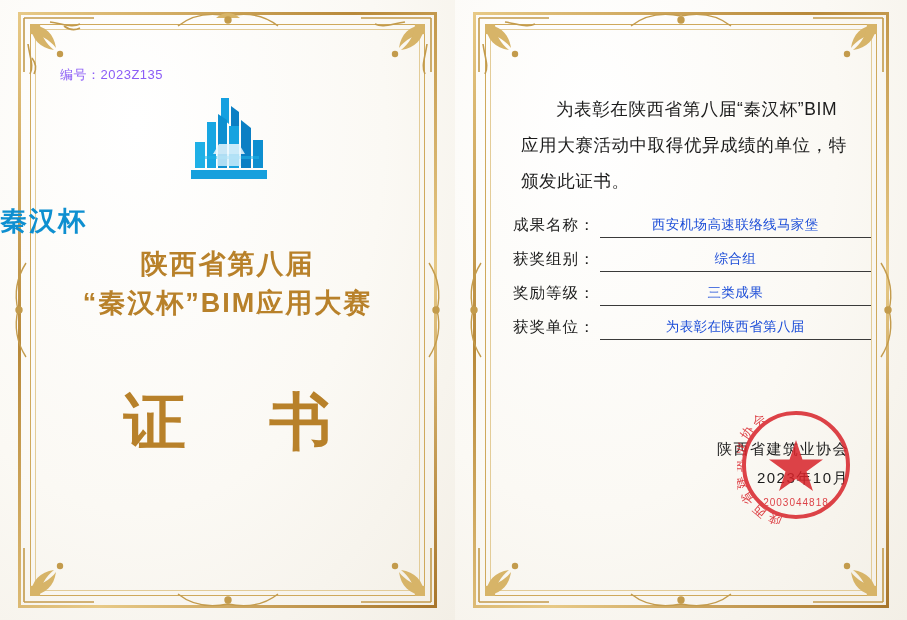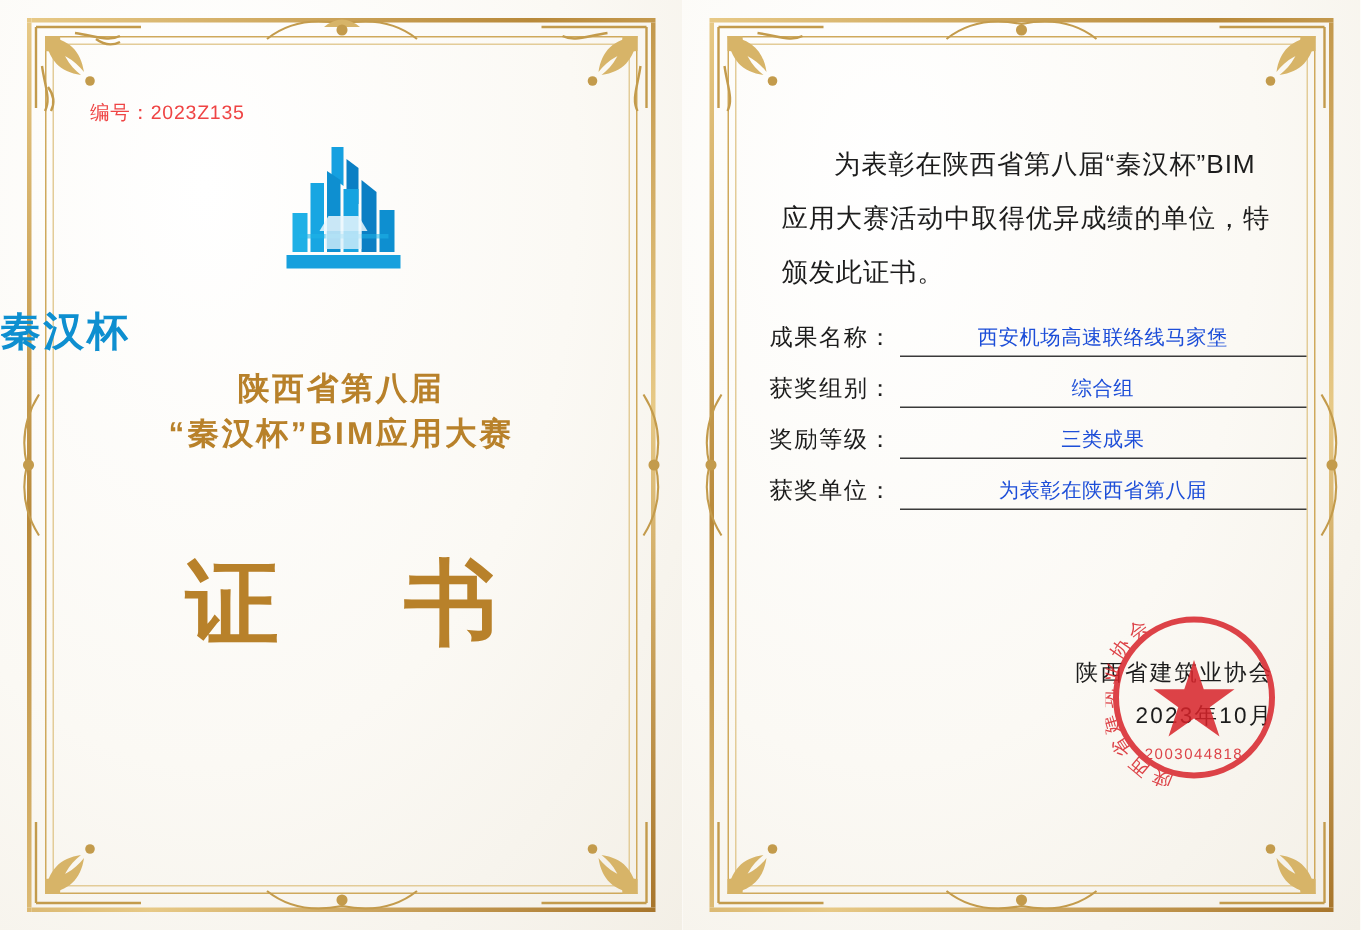--- a/index.html
+++ b/index.html
@@ -94,21 +94,21 @@
   .side-orn svg { width: 100%; height: 100%; display: block; }
   .so-left { left: 6px; }
   .so-right { right: 6px; transform: translateY(-50%) scaleX(-1); }
 
   
   .serial {
     position: absolute;
     left: 60px;
     top: 66px;
     font-size: 13px;
-    color: #ef4444;
+    color: #8b5cf6;
     letter-spacing: 0.5px;
     white-space: nowrap;
   }
   .logo-wrap {
     position: absolute;
     top: 96px;
     left: 0;
     width: 455px;
     text-align: left;
   }
@@ -128,29 +128,29 @@
   }
   .title-block {
     position: absolute;
     top: 245px;
     left: 0;
     width: 455px;
     text-align: center;
     color: #b07c22;
   }
   .title-line {
-    font-size: 21px;
+    font-size: 27px;
     font-weight: bold;
     letter-spacing: 2px;
     line-height: 1.45;
     color: #b8812a;
   }
   .zhengshu {
     position: absolute;
-    top: 360px;
+    top: 380px;
     left: 0;
     width: 455px;
     text-align: center;
     font-size: 62px;
     font-weight: bold;
     letter-spacing: 34px;
     text-indent: 34px;
     color: #b8812a;
     font-family: "Liberation Serif", serif;
   }

